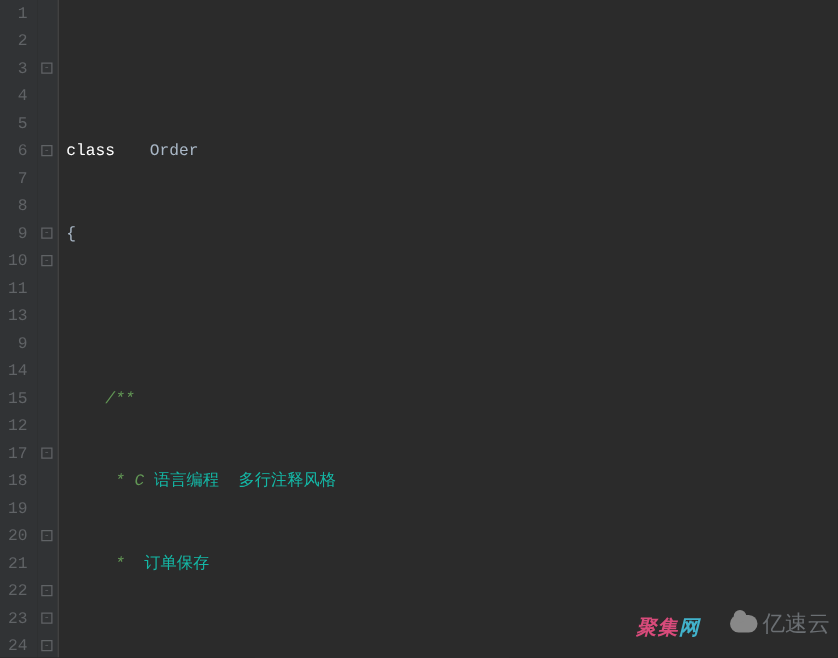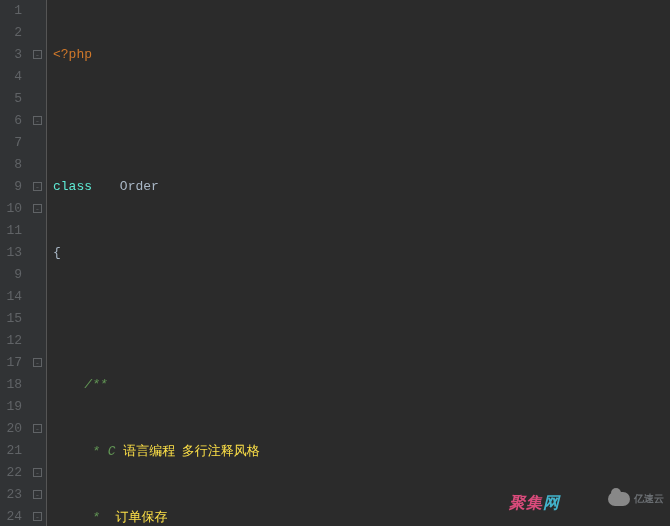--- a/index.html
+++ b/index.html
@@ -55,25 +55,25 @@
     .code {
       background: #2b2b2b;
       padding-left: 6px;
       flex: 1;
       white-space: pre;
     }
     .code .line {
       height: 22px;
     }
     .php-tag   { color: #d0782a; }
-    .keyword   { color: #5eead4; text-align: right; }
+    .keyword   { color: #ffffff; text-align: right; }
     .classname { color: #a9b7c6; margin-left: 20px; }
     .brace     { color: #a9b7c6; }
     .doc       { color: #629755; font-style: italic; }
-    .doc-cjk   { color: #fde047; font-style: normal; font-family: Liberation Serif, serif; }
+    .doc-cjk   { color: #14b8a6; font-style: normal; }
     .wm-right {
       position: absolute;
       right: 6px;
       bottom: 16px;
       display: flex;
       align-items: center;
       gap: 4px;
       font-family: sans-serif;
     }
     .wm-right .cloud {
@@ -83,22 +83,22 @@
       position: relative;
     }
     .wm-right .cloud::before {
       content:"";
       position:absolute;
       width:10px;height:10px;border-radius:50%;
       background:#888;left:3px;top:-4px;
     }
     .wm-right .txt {
       color: #6b6f73;
-      font-size: 10px;
-      font-weight: bold;
+      font-size: 18px;
+      font-weight: normal;
     }
     .wm-left {
       position: absolute;
       bottom: 12px;
       right: 110px;
       font-family: sans-serif;
       font-size: 16px;
       font-weight: 900;
       font-style: italic;
       letter-spacing: 1px;
@@ -143,21 +143,20 @@
     <div class="fold-mark" style="top:204px">-</div>
     <div class="fold-mark" style="top:358px">-</div>
     <div class="fold-mark" style="top:424px">-</div>
     <div class="fold-mark" style="top:468px">-</div>
     <div class="fold-mark" style="top:490px">-</div>
     <div class="fold-mark" style="top:512px">-</div>
   </div>
   <div class="code-gutter-border"></div>
 
   <div class="code">
-    <div class="line"><span class="php-tag">&lt;?php</span></div>
     <div class="line"></div>
     <div class="line"><span class="keyword">class</span> <span class="classname">Order</span></div>
     <div class="line"><span class="brace">{</span></div>
     <div class="line"></div>
     <div class="line">    <span class="doc">/**</span></div>
     <div class="line">    <span class="doc"> *</span> <span class="doc">C</span> <span class="doc-cjk">语言编程  多行注释风格</span></div>
     <div class="line">    <span class="doc"> *</span>  <span class="doc-cjk">订单保存</span></div>
     
     
     

